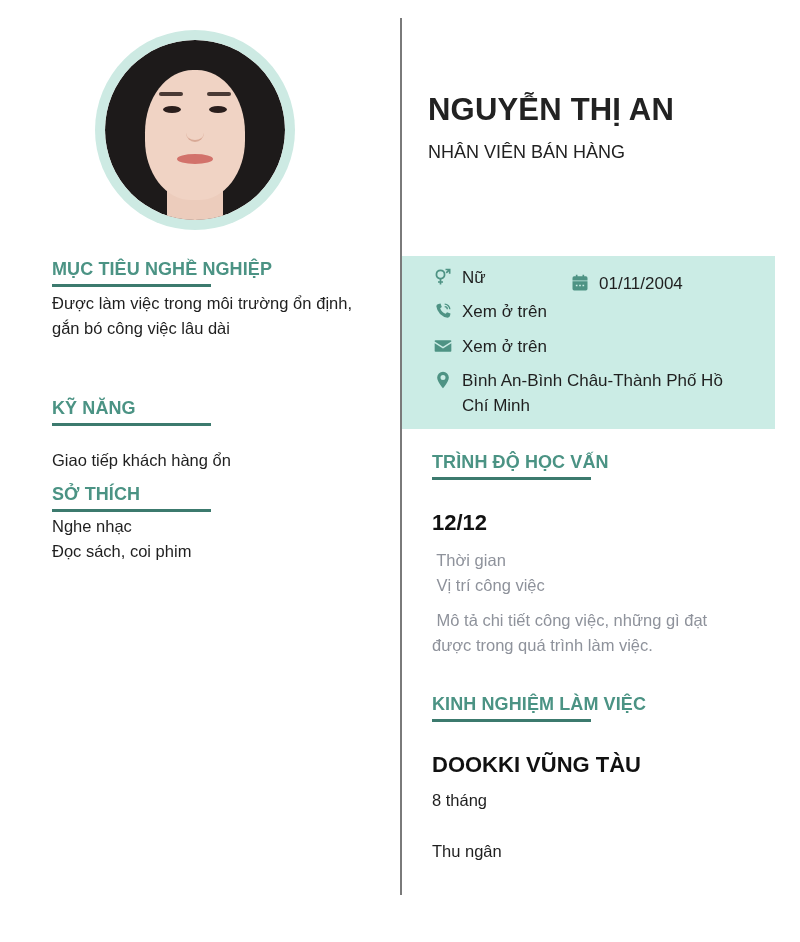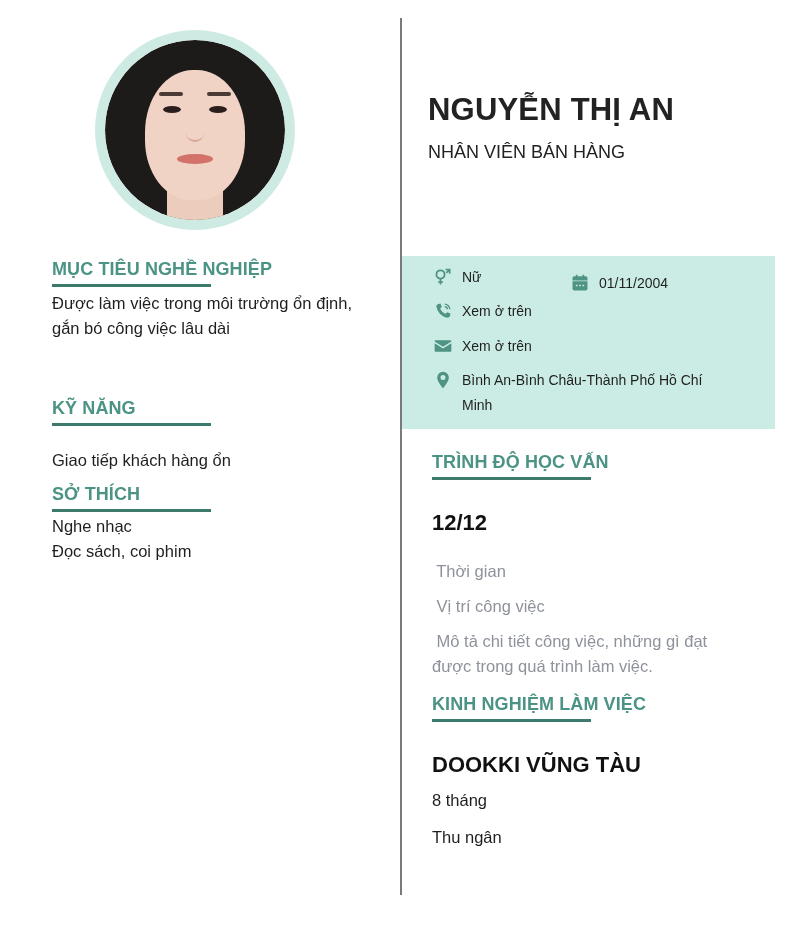--- a/index.html
+++ b/index.html
@@ -25,21 +25,21 @@
   .sec-bar { width: 159px; height: 3px; background: #3c7a6e; margin-top: 4px; }
   .body-text { font-size: 16.5px; line-height: 25px; color: #1f1f1f; }
   .justify { text-align: justify; }
 
   
   .name { position: absolute; left: 428px; top: 92px; font-size: 31px; font-weight: bold; color: #222; letter-spacing: 0.2px; }
   .job { position: absolute; left: 428px; top: 142px; font-size: 18px; color: #222; }
 
   
   .info { position: absolute; left: 402px; top: 256px; width: 373px; height: 173px; background: #cbece5; }
-  .info-row { position: absolute; display: flex; align-items: flex-start; font-size: 14px; color: #1f1f1f; line-height: 25px; }
+  .info-row { position: absolute; display: flex; align-items: flex-start; font-size: 17px; color: #1f1f1f; line-height: 25px; }
   .ico { width: 22px; height: 22px; margin-right: 8px; display: flex; align-items: center; justify-content: center; flex: 0 0 22px; margin-top: 1px; }
   .ico svg { width: 20px; height: 20px; fill: #4e9384; }
 
   
   .right { position: absolute; left: 432px; width: 340px; }
   .item-title { font-size: 22px; font-weight: bold; color: #111; }
   .muted { font-size: 16.5px; color: #8e929b; line-height: 25px; }
 
   
   .footer { position: absolute; left: 5px; top: 964px; width: 790px; height: 22px; background: #cbece5; }
@@ -126,28 +126,28 @@
         </svg>
     </span>
     <span>Bình An-Bình Châu-Thành Phố Hồ Chí Minh</span>
   </div>
 </div>
 
 <div class="right" style="top:452px">
   <div class="sec-title">TRÌNH ĐỘ HỌC VẤN</div>
   <div class="sec-bar"></div>
   <div class="item-title" style="margin-top:30px">12/12</div>
-  <div class="muted" style="margin-top:23px; white-space:pre"> Thời gian</div>
-  <div class="muted" style="margin-top:10px; white-space:pre"> Vị trí công việc</div>
+  <div class="muted" style="margin-top:12px; white-space:pre"> Thời gian</div>
+  <div class="muted" style="white-space:pre"> Vị trí công việc</div>
   <div class="muted" style="margin-top:10px; width:300px; white-space:pre-wrap"> Mô tả chi tiết công việc, những gì đạt được trong quá trình làm việc.</div>
 </div>
 
 <div class="right" style="top:694px">
   <div class="sec-title">KINH NGHIỆM LÀM VIỆC</div>
   <div class="sec-bar"></div>
   <div class="item-title" style="margin-top:30px">DOOKKI VŨNG TÀU</div>
   <div class="body-text" style="margin-top:10px">8 tháng</div>
-  <div class="body-text" style="margin-top:12px">Thu ngân</div>
+  <div class="body-text" style="margin-top:26px">Thu ngân</div>
 </div>
 
 <div class="footer">
   <span class="footer-text">© Viec3s.com</span>
 </div>
 
 </body></html>

